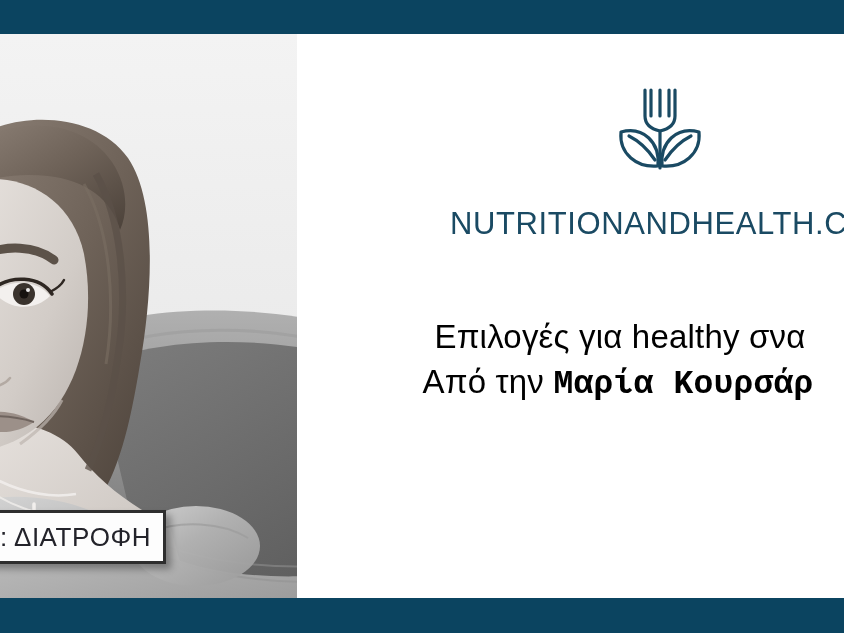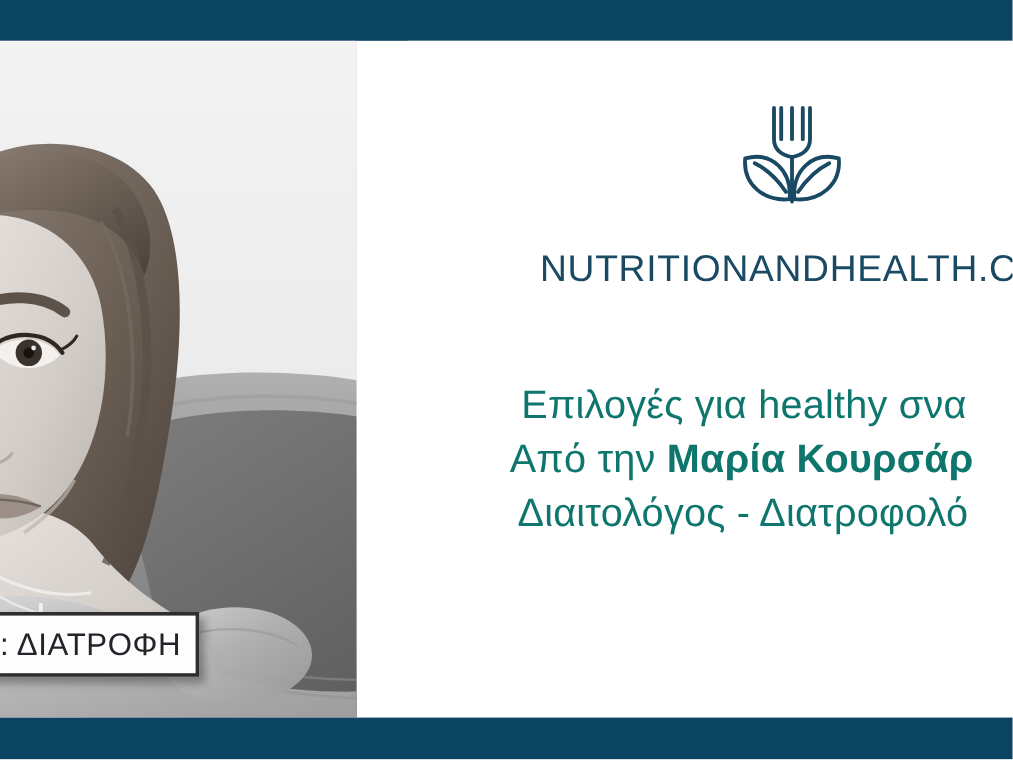--- a/index.html
+++ b/index.html
@@ -38,21 +38,21 @@
     background: #0b4460;
   }
 
   
   .photo-panel {
     position: absolute;
     left: 0; top: 34px;
     width: 297px;
     height: 564px;
     overflow: hidden;
-    background: #f0abfc;
+    background: #a21caf;
   }
   .photo-panel svg { display: block; }
 
   
   .label-box {
     position: absolute;
     left: -62px;
     top: 476px;
     width: 228px;
     height: 54px;
@@ -104,30 +104,30 @@
     color: #1a4a63;
     white-space: nowrap;
   }
 
   .headline {
     position: absolute;
     left: 0;
     top: 280px;
     width: 504px;
     text-align: center;
-    color: #0f766e;
+    color: #000000;
     font-family: "Liberation Sans", sans-serif;
   }
   .headline .line {
     white-space: nowrap;
     font-size: 33px;
     line-height: 45px;
     letter-spacing: 0.2px;
   }
-  .headline .line.bold-part b { font-weight: bold; }
+  .headline .line.bold-part b { font-weight: bold; font-family: Liberation Mono, monospace; }
   .headline .line-shift-1 { margin-left: 56px; }
   .headline .line-shift-2 { margin-left: 0px; }
   .headline .line-shift-3 { margin-left: 52px; }
   .headline .line-shift-4 { margin-left: 54px; }
 </style>
 </head>
 <body>
 
 <div class="banner">
 
@@ -237,20 +237,19 @@
           <path d="M 50 74 C 58 62, 68 54, 76 50"></path>
         </g>
       </svg>
     </div>
 
     <div class="wordmark">NUTRITIONANDHEALTH.CAR</div>
 
     <div class="headline">
       <div class="line line-shift-1">Επιλογές για healthy σνα</div>
       <div class="line line-shift-3 bold-part"><span>Από την </span><b>Μαρία Κουρσάρ</b></div>
-      <div class="line line-shift-4">Διαιτολόγος - Διατροφολό</div>
     </div>
 
   </div>
 
   <div class="bar-bottom"></div>
 
 </div>
 
 </body></html>

